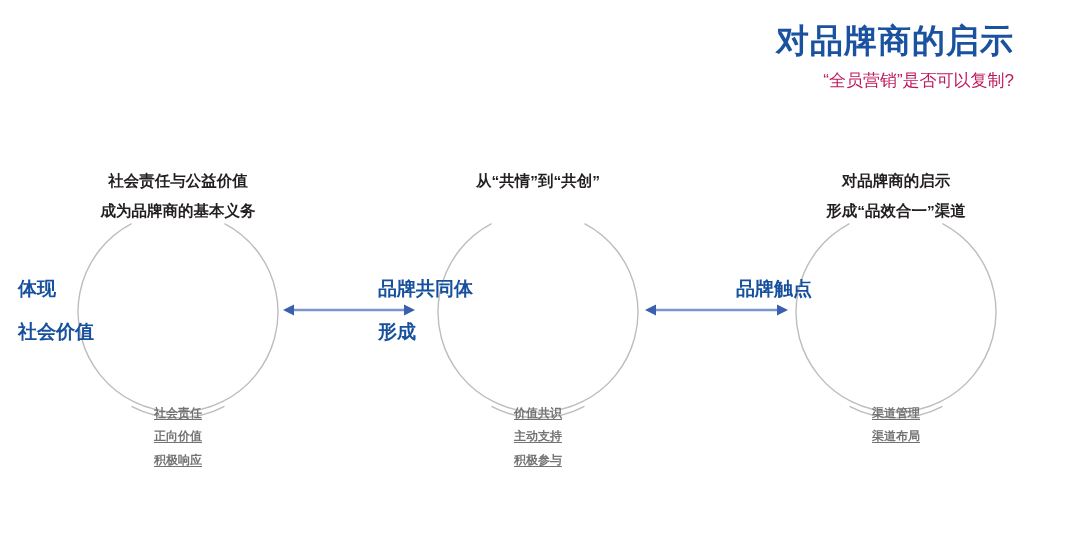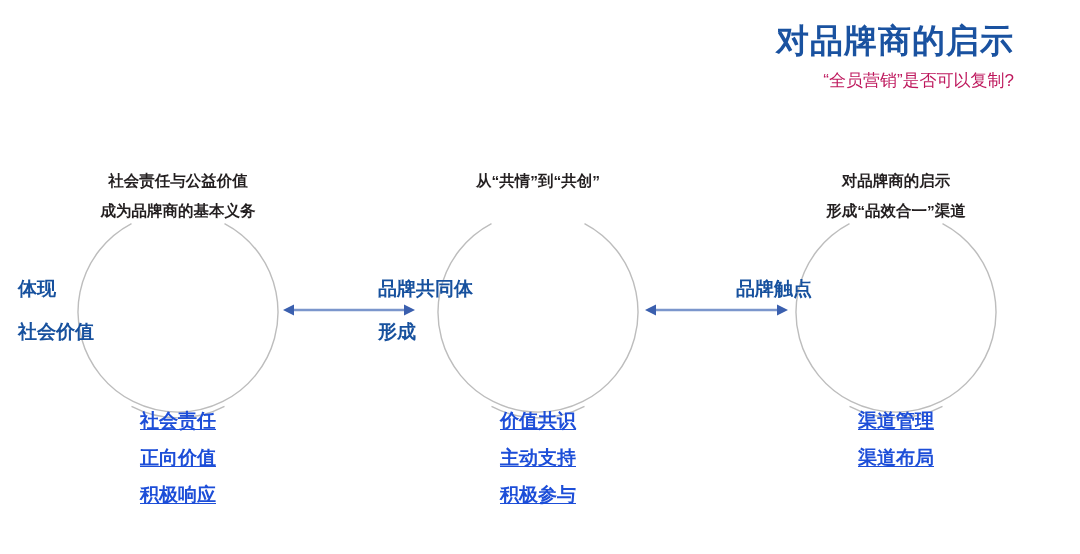--- a/index.html
+++ b/index.html
@@ -103,22 +103,22 @@
 
   .link-list {
     position: absolute;
     top: 252px;
     left: 0;
     width: 320px;
     text-align: center;
   }
   .link-item {
     display: block;
-    color: #1d4ed8;
-    font-size: 19px;
+    color: #737373;
+    font-size: 12px;
     font-weight: bold;
     line-height: 1.95;
     text-decoration: underline;
     text-underline-offset: 2px;
     white-space: nowrap;
     cursor: pointer;
   }
 
   
   .connector {

